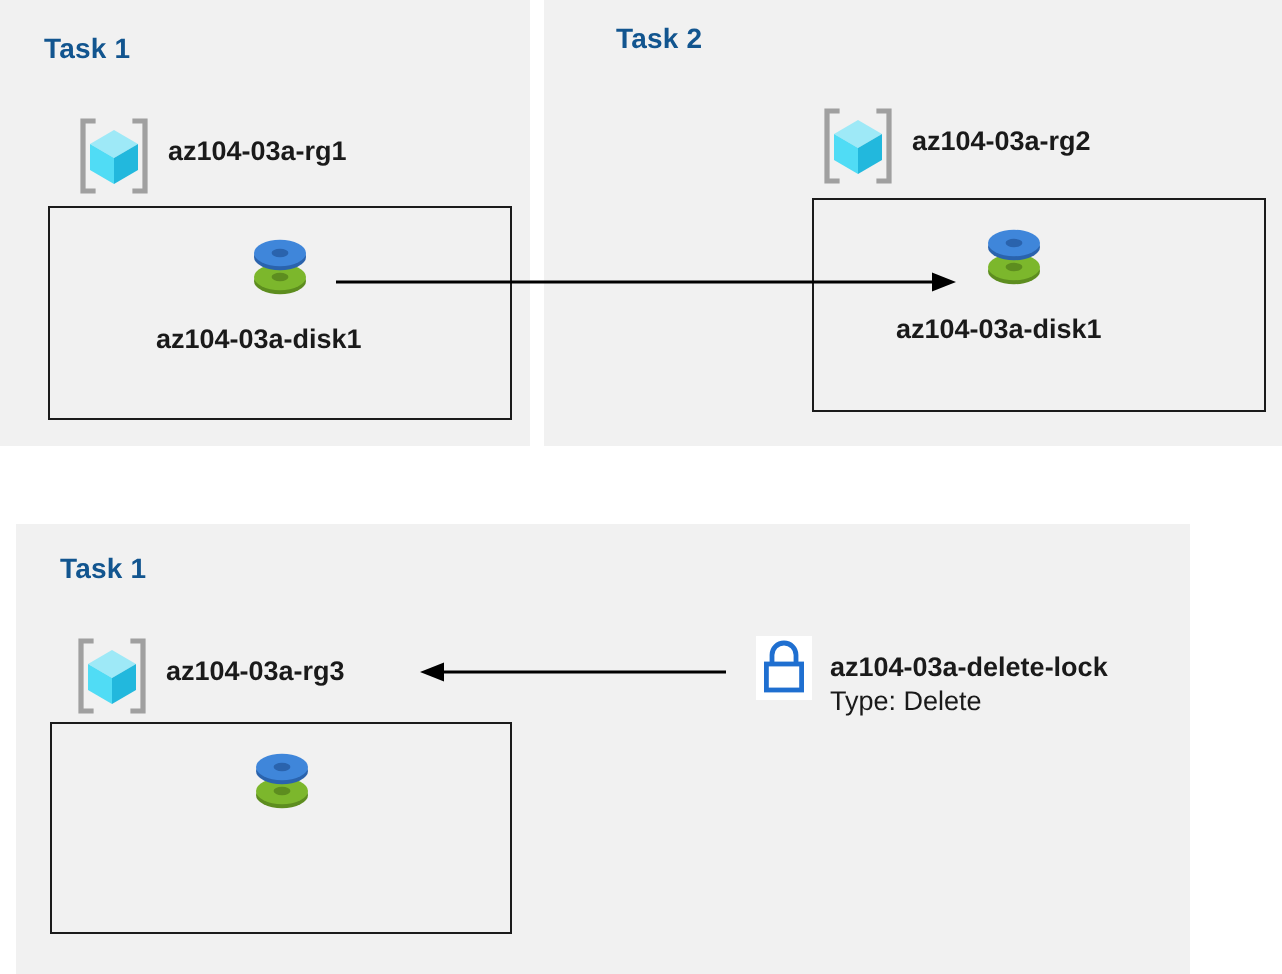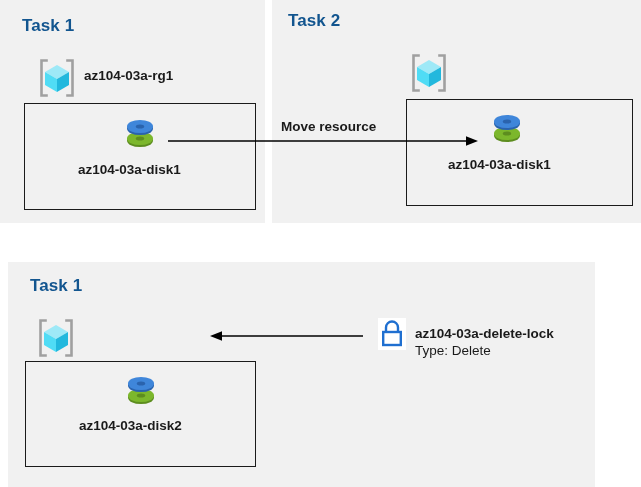--- a/index.html
+++ b/index.html
@@ -24,28 +24,28 @@
   .panel {
     position: absolute;
     background: #f1f1f1;
   }
   #panel-task1 { left: 0px;   top: 0px;   width: 265px; height: 223px; }
   #panel-task2 { left: 272px; top: 0px;   width: 369px; height: 223px; }
   #panel-task3 { left: 8px;   top: 262px; width: 587px; height: 225px; }
 
   .panel-title {
     position: absolute;
-    font-size: 17px;
+    font-size: 14px;
     font-weight: bold;
     color: #12558f;
     letter-spacing: 0.1px;
     white-space: nowrap;
   }
   #title-task1 { left: 22px;  top: 16px; }
-  #title-task2 { left: 288px; top: 11px; text-align: center; }
+  #title-task2 { left: 308px; top: 11px; text-align: center; }
   #title-task3 { left: 30px;  top: 276px; }
 
   
   .inner-box {
     position: absolute;
     border: 1.4px solid #1b1b1b;
     background: transparent;
     box-sizing: border-box;
   }
   #box-task1 { left: 24px;  top: 103px; width: 232px; height: 107px; }
@@ -180,26 +180,26 @@
 
   <span class="icon" id="icon-lock">
     <svg width="28" height="32" viewBox="0 0 28 32" aria-hidden="true">
       <rect x="0" y="0" width="28" height="32" fill="#ffffff"></rect>
       <path d="M8 14 L8 9.5 A6 6 0 0 1 20 9.5 L20 14" fill="none" stroke="#1f6fd0" stroke-width="2.4"></path>
       <rect x="5.2" y="14" width="17.6" height="13" fill="none" stroke="#1f6fd0" stroke-width="2.4"></rect>
     </svg>
   </span>
 
   <div class="label" id="label-rg1">az104-03a-rg1</div>
+  <div class="label" id="label-rg2">az104-03a-rg2</div>
+  <div class="label" id="label-rg3">az104-03a-rg3</div>
 
   <div class="label" id="label-disk1a">az104-03a-disk1</div>
   <div class="label" id="label-disk1b">az104-03a-disk1</div>
-  <div class="label" id="label-disk2">az104-03a-disk2</div>
-
-  <div class="label" id="label-move">Move resource</div>
+
 
   <div class="label" id="label-lock-name">az104-03a-delete-lock</div>
   <div class="lock-type-line">
     <span class="k">Type:</span>
     <span class="v">Delete</span>
   </div>
 
   <svg id="arrows" aria-hidden="true">
 
     <line x1="168" y1="141" x2="470" y2="141" stroke="#000000" stroke-width="1.4"></line>

